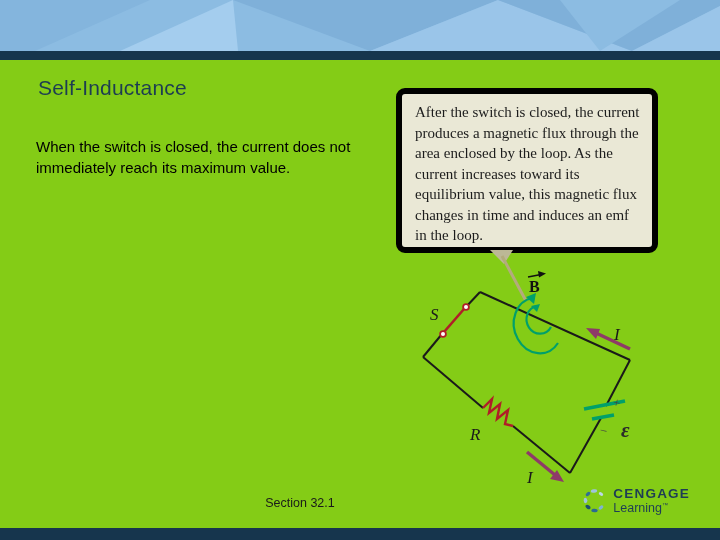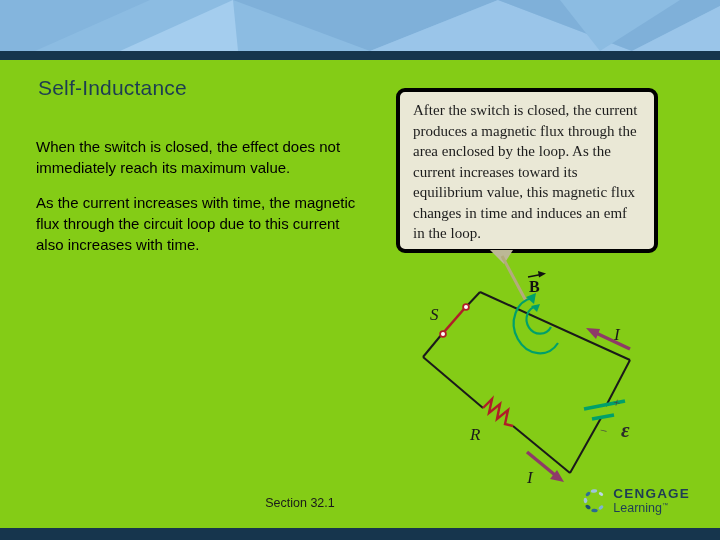--- a/index.html
+++ b/index.html
@@ -14,21 +14,21 @@
 
   
   .title{position:absolute;left:38px;top:76px;font-size:21px;font-weight:400;
          color:#1d3d52;letter-spacing:.2px;}
   .body-text{position:absolute;left:36px;top:136px;width:320px;color:#000;
              font-size:15px;line-height:21px;}
   .body-text p{margin:0 0 14px 0;}
 
   
   .callout{position:absolute;left:396px;top:88px;width:262px;height:165px;
-           box-sizing:border-box;background:#eae8d6;border:4px solid #000000;
+           box-sizing:border-box;background:#eae8d6;border:6px solid #000000;
            border-radius:9px;padding:8px 12px 24px 13px;
            font-family:"Liberation Serif",serif;font-size:15px;line-height:20.5px;
            color:#1c1c1c;}
 
   
   .circuit{position:absolute;left:380px;top:240px;width:340px;height:260px;}
 
   
   .section-label{position:absolute;left:0;top:496px;width:600px;text-align:center;
                  font-size:12.5px;color:#1a1a1a;}
@@ -57,22 +57,21 @@
     <polygon points="370,51 498,0 632,51" fill="#9ac5e9"></polygon>
     <polygon points="498,0 632,51 720,6 720,0" fill="#7fb0d9"></polygon>
     <polygon points="632,51 720,6 720,51" fill="#9ac5e9"></polygon>
     <polygon points="560,0 600,51 680,0" fill="#8cbce2"></polygon>
   </svg>
   <div class="navy-stripe"></div>
 
   <div class="title">Self-Inductance</div>
 
   <div class="body-text">
-    <p>When the switch is closed, the effect does not immediately reach its maximum value.</p>
-    <p>As the current increases with time, the magnetic flux through the circuit loop due to this current also increases with time.</p>
+    <p>When the switch is closed, the current does not immediately reach its maximum value.</p>
   </div>
 
   <div class="callout">
     <span>After the switch is closed, the current produces a magnetic flux through the area enclosed by the loop. As the current increases toward its equilibrium value, this magnetic flux changes in time and induces an emf in the loop.</span>
   </div>
 
   <svg class="circuit" viewBox="380 240 340 260">
 
     <polygon points="490,250 513,250 504,264" fill="#bcb896"></polygon>
     <line x1="502" y1="256" x2="526" y2="301" stroke="#b3ab7d" stroke-width="3"></line>

